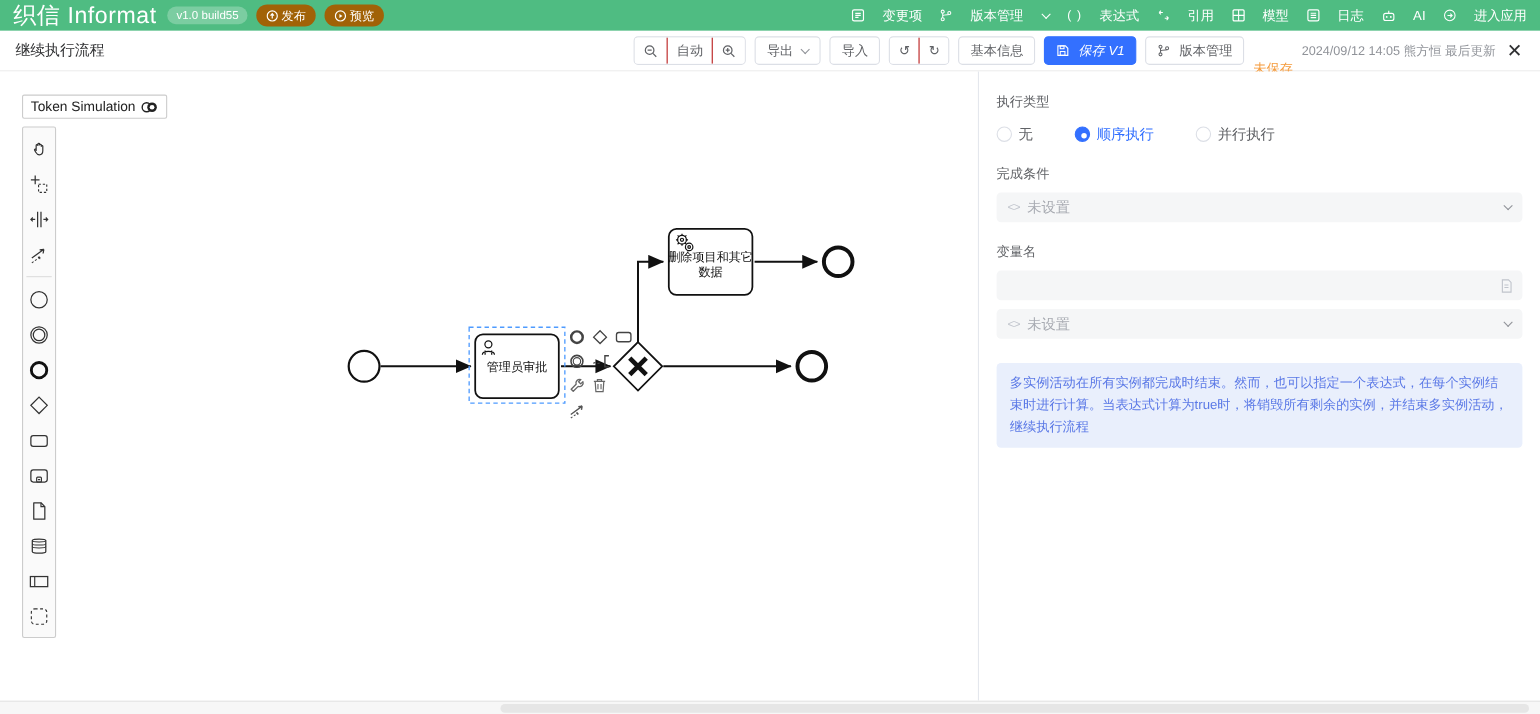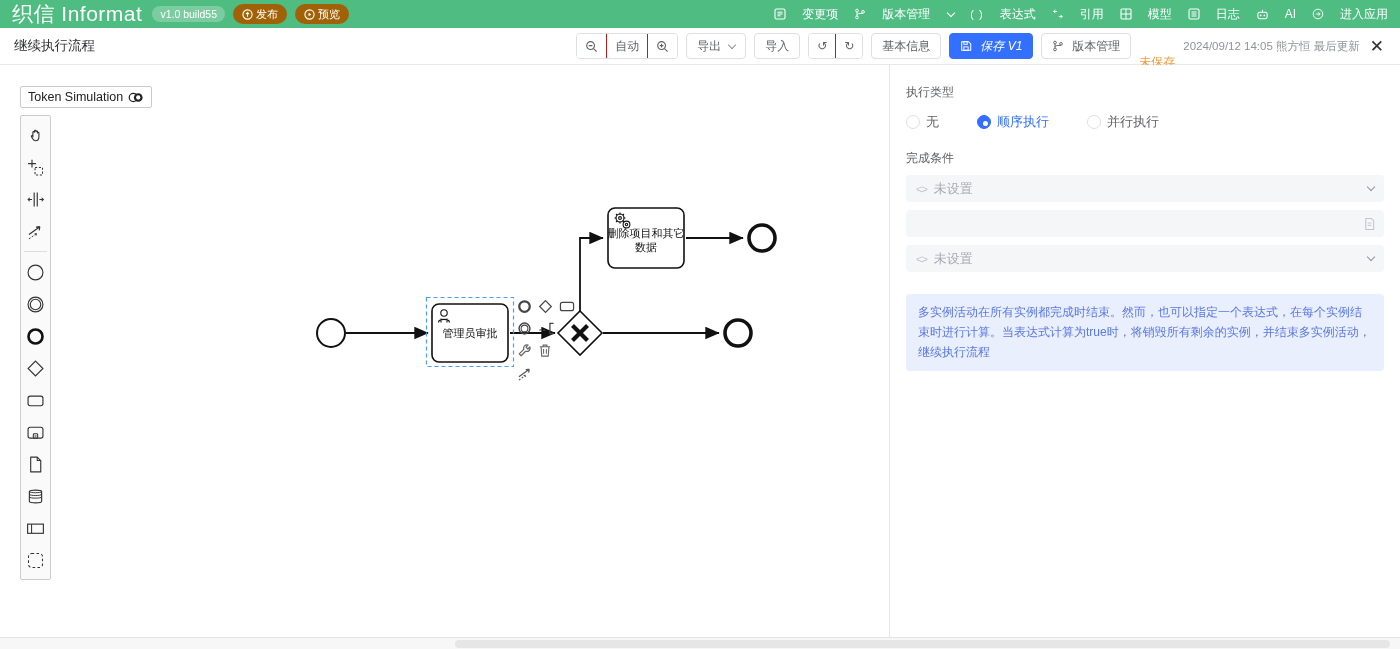--- a/index.html
+++ b/index.html
@@ -438,20 +438,21 @@
           </span>
         </div>
 
         <div class="field-label">完成条件</div>
         <div class="select-box">
           <span class="sel-icon">&lt;&gt;</span>
           <span class="ph">未设置</span>
           <span class="chev-g"></span>
         </div>
 
+        <div class="field-label">变量名</div>
         <div class="text-input">
           <input type="text" value="" style="">
           <svg width="13" height="14" viewBox="0 0 14 15">
               <path d="M3 1.5h6l2.5 2.5v9.5H3z" fill="none" stroke="#c0c4cc" stroke-width="1.1"></path>
               <path d="M5 6.5h4M5 9h4" stroke="#c0c4cc" stroke-width="1"></path>
             </svg>
         </div>
 
         <div class="select-box">
           <span class="sel-icon">&lt;&gt;</span>

